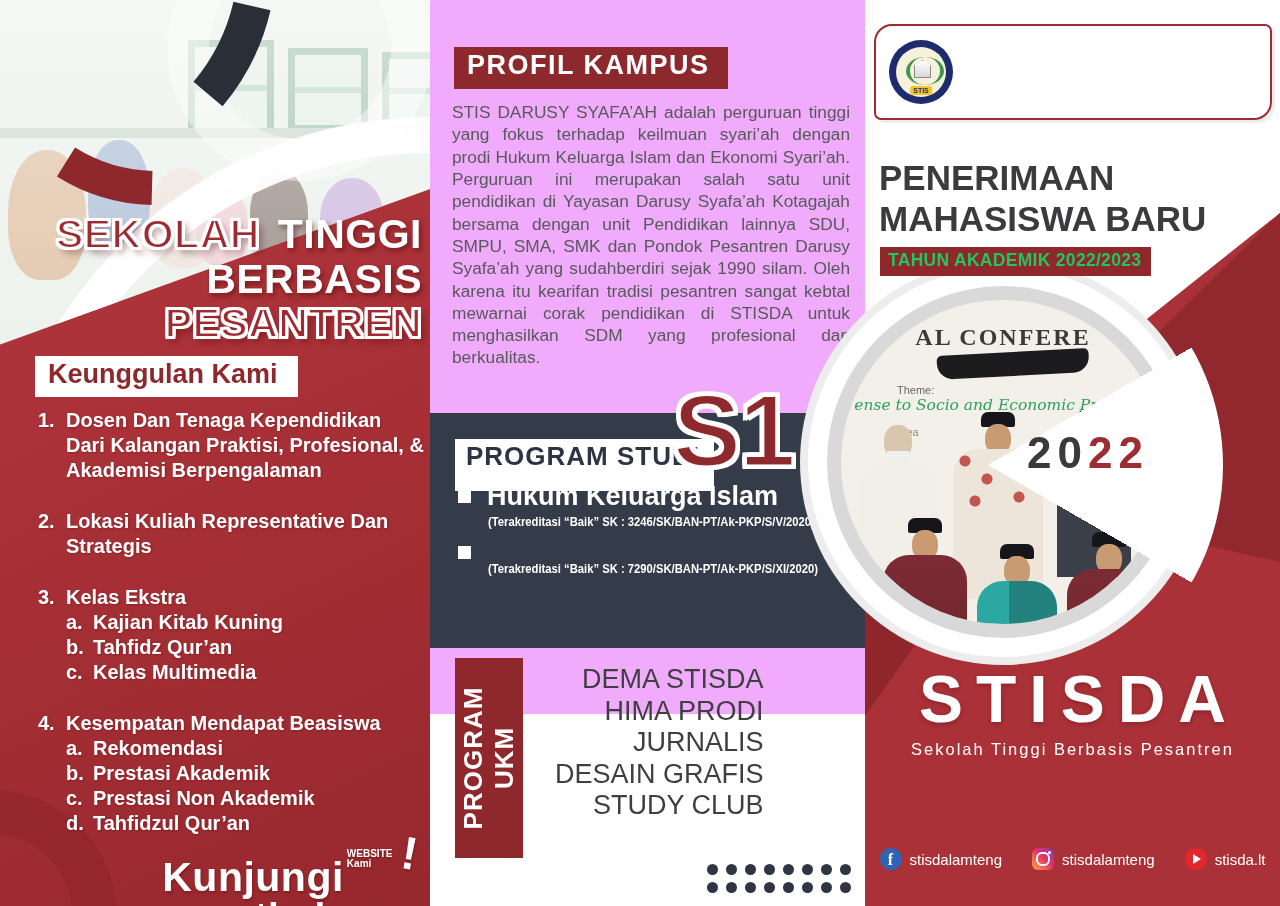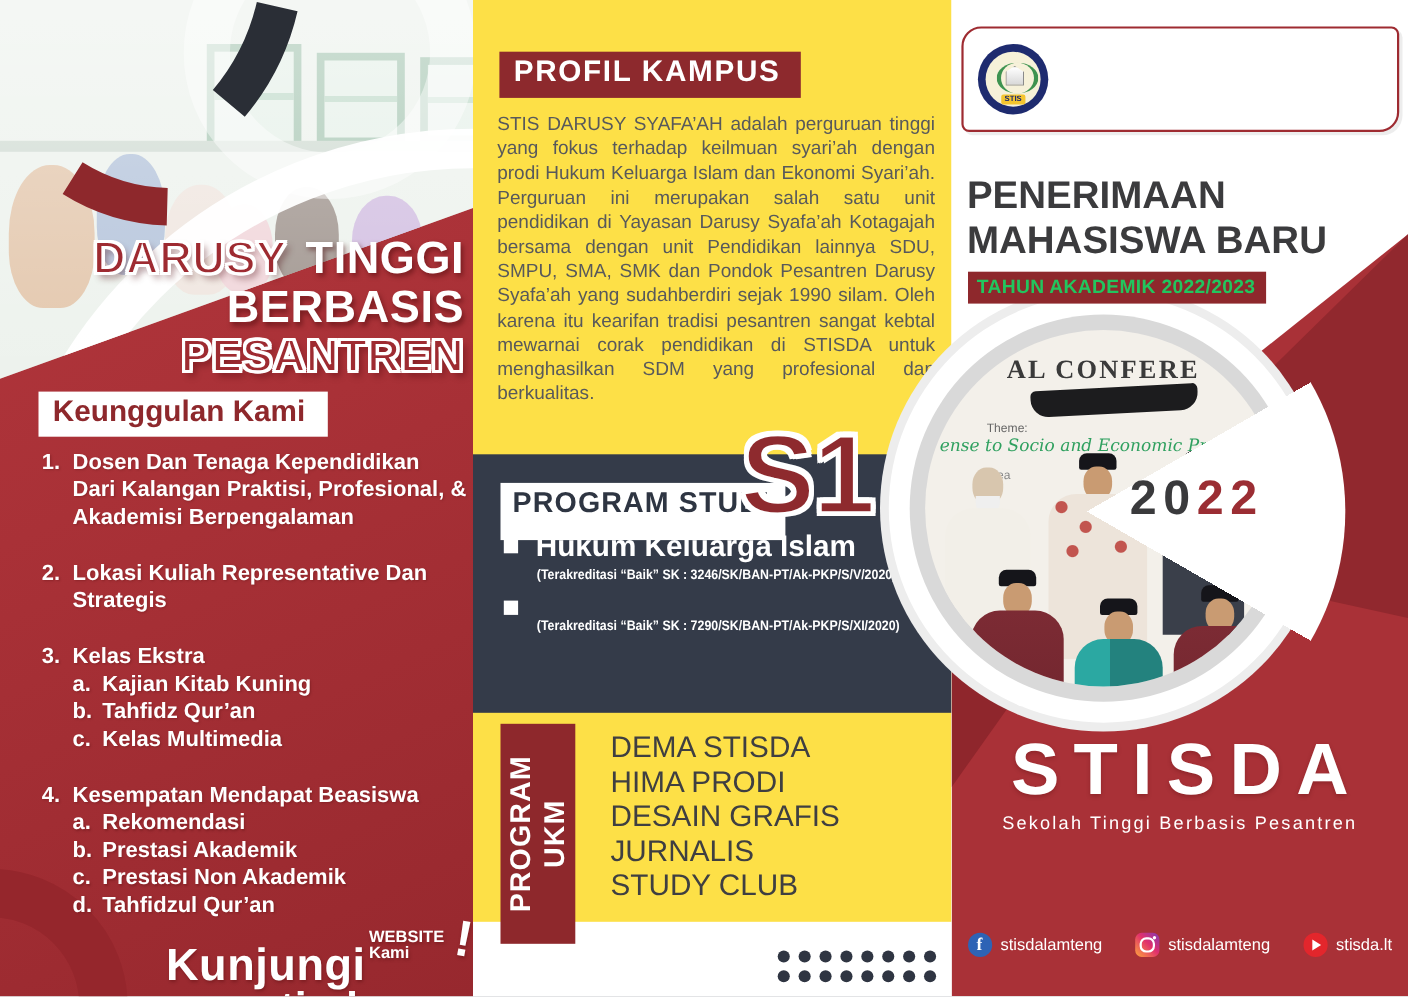--- a/index.html
+++ b/index.html
@@ -34,29 +34,29 @@
   .adv-item{display:flex;margin-bottom:26px;}
   .adv-num{width:28px;flex:none;}
   .adv-body{flex:1;padding-right:6px;}
   .adv-sub{display:flex;}
   .adv-sub .sl{width:27px;flex:none;}
 
   .cta{position:absolute;left:140px;top:810px;width:300px;color:#fff;text-align:center;
     text-shadow:1px 2px 3px rgba(60,0,0,.3);}
   .cta-row1{display:flex;align-items:center;justify-content:center;}
   .cta-big{font-size:41px;font-weight:bold;letter-spacing:.5px;margin-top:44px;}
-  .cta-stack{font-size:15px;font-weight:bold;line-height:1.0;text-align:left;margin:6px 0 0 3px;}
+  .cta-stack{font-size:10px;font-weight:bold;line-height:1.0;text-align:left;margin:6px 0 0 3px;}
   .cta-bang{font-size:46px;font-weight:bold;margin:-6px 0 0 10px;transform:rotate(10deg);}
   .cta-row2{margin-top:-6px;display:flex;align-items:baseline;justify-content:center;}
   .cta-www{font-size:25px;font-weight:bold;}
   .cta-domain{font-size:39px;font-weight:bold;letter-spacing:.5px;}
   .cta-tld{font-size:25px;font-weight:bold;}
 
   
-  .mid{position:absolute;left:430px;top:0;width:435px;height:838px;background:#fde047;}
+  .mid{position:absolute;left:430px;top:0;width:435px;height:714px;background:#f0abfc;}
   .profil-box{position:absolute;left:24px;top:47px;background:#8D292D;color:#fff;
     font-size:27px;font-weight:bold;letter-spacing:1.5px;padding:3px 18px 8px 13px;}
   .profil-text{position:absolute;left:22px;top:101px;width:398px;font-size:17.3px;
     line-height:1.29;color:#58595B;text-align:justify;}
   .navy{position:absolute;left:0;top:413px;width:435px;height:235px;background:#343B49;}
   .ps-box{position:absolute;left:25px;top:26px;background:#fff;color:#2E3542;
     font-size:26px;font-weight:bold;letter-spacing:1px;padding:2px 14px 19px 11px;}
   .s1{position:absolute;left:243px;top:-30px;font-size:102px;font-weight:bold;line-height:.95;
     letter-spacing:-2px;color:#8E2A2E;-webkit-text-stroke:3px #fff;
     text-shadow:-3px -3px 0 #fff,3px -3px 0 #fff,-3px 3px 0 #fff,3px 3px 0 #fff,
@@ -64,21 +64,21 @@
   .progs{position:absolute;left:28px;top:68px;color:#fff;}
   .prog-name-row{display:flex;align-items:center;}
   .bullet-sq{width:13px;height:13px;background:#fff;flex:none;margin-right:16px;}
   .prog-name{font-size:27px;font-weight:bold;}
   .prog-accr{margin:3px 0 17px 30px;font-size:12.5px;font-weight:bold;white-space:nowrap;
     transform:scaleX(.9);transform-origin:left;}
   .ukm-box{position:absolute;left:25px;top:658px;width:68px;height:200px;background:#8E282C;}
   .ukm-rot{position:absolute;left:-66px;top:66px;width:200px;height:68px;
     transform:rotate(-90deg);display:flex;flex-direction:column;justify-content:center;
     text-align:center;color:#fff;font-size:26px;font-weight:bold;letter-spacing:1px;line-height:1.2;}
-  .ukm-list{position:absolute;left:125px;top:664px;font-size:27px;line-height:1.17;color:#3F3F41;}
+  .ukm-list{position:absolute;left:125px;top:664px;font-size:27px;line-height:1.17;color:#3F3F41;text-align:right;}
   .dots{position:absolute;right:14px;top:864px;display:flex;flex-direction:column;gap:7px;}
   .dot-row{display:flex;gap:8px;}
   .dot{width:11px;height:11px;border-radius:50%;background:#2F3542;}
 
   
   .right{position:absolute;left:865px;top:0;width:415px;height:906px;background:#fff;}
   .rp-red{position:absolute;inset:0;background:#A93137;
     clip-path:polygon(0 60%,100% 23.5%,100% 100%,0 100%);}
   .rp-red2{position:absolute;inset:0;background:#91282E;
     clip-path:polygon(100% 23.5%,100% 62%,30% 55%);}
@@ -180,21 +180,21 @@
         <circle cx="430" cy="555" r="420" fill="none" stroke="#ffffff" stroke-width="36" opacity="0.95"></circle>
         <path d="M 252 6 A 210 210 0 0 1 208 94" stroke="#2A2E36" stroke-width="38" fill="none"></path>
         <path d="M 66 162 A 170 170 0 0 0 152 188" stroke="#8E282C" stroke-width="34" fill="none"></path>
       </svg>
     </div>
     <svg style="position:absolute;left:0;bottom:0;" width="170" height="170" viewBox="0 0 170 170">
       <circle cx="-8" cy="178" r="102" fill="none" stroke="#95262C" stroke-width="44"></circle>
     </svg>
 
     <div class="lp-title">
-      <div><span class="t-outline">DARUSY</span>
+      <div><span class="t-outline">SEKOLAH</span>
         <span class="t-solid" style="margin-left:6px;">TINGGI</span></div>
       <div class="t-solid">BERBASIS</div>
       <div class="t-outline">PESANTREN</div>
     </div>
 
     <div class="adv-header">Keunggulan Kami</div>
 
     <div class="adv-list">
       <div class="adv-item">
         <span class="adv-num">1.</span>
@@ -285,22 +285,22 @@
 
     <div class="ukm-box">
       <div class="ukm-rot">
         <div>PROGRAM</div>
         <div>UKM</div>
       </div>
     </div>
     <div class="ukm-list">
       <div>DEMA STISDA</div>
       <div>HIMA PRODI</div>
+      <div>JURNALIS</div>
       <div>DESAIN GRAFIS</div>
-      <div>JURNALIS</div>
       <div>STUDY CLUB</div>
     </div>
     <div class="dots">
       <div class="dot-row">
           <span class="dot"></span>
           <span class="dot"></span>
           <span class="dot"></span>
           <span class="dot"></span>
           <span class="dot"></span>
           <span class="dot"></span>

